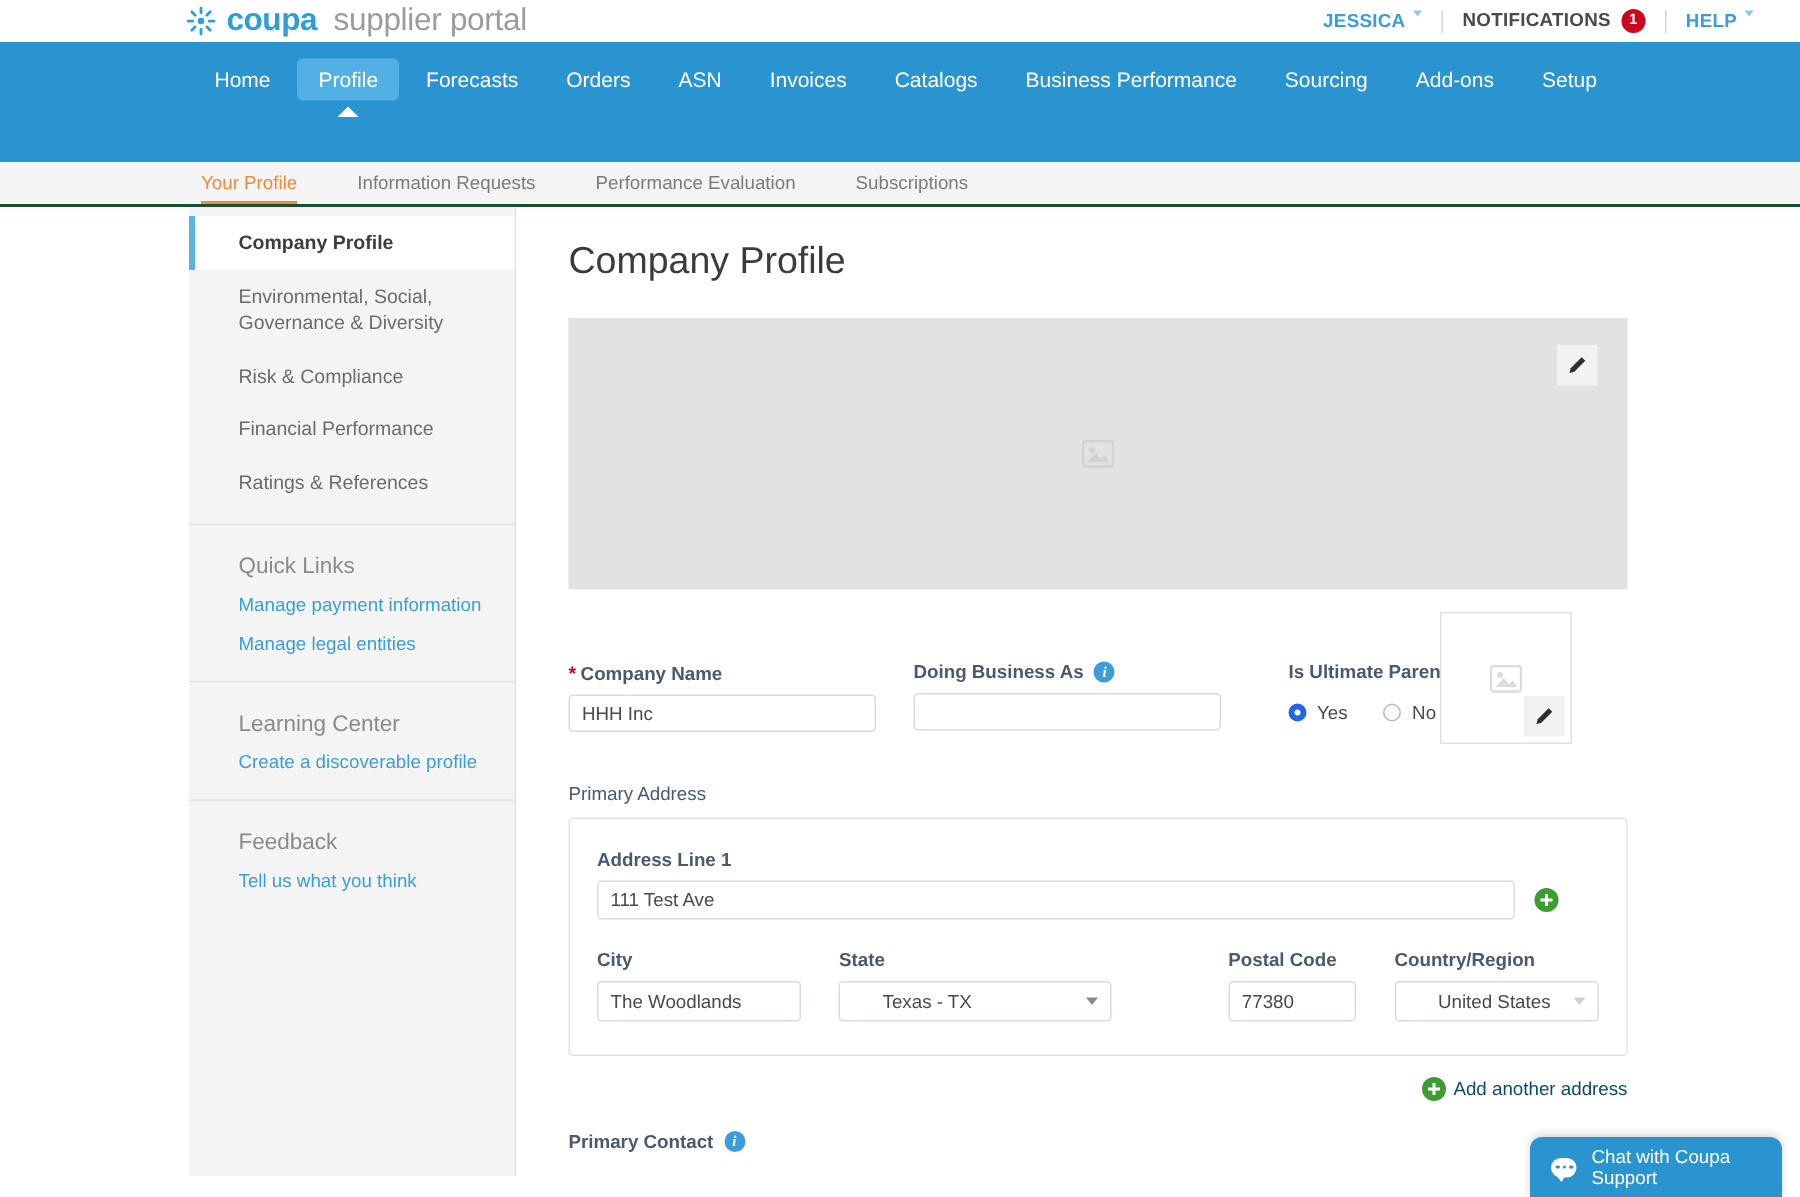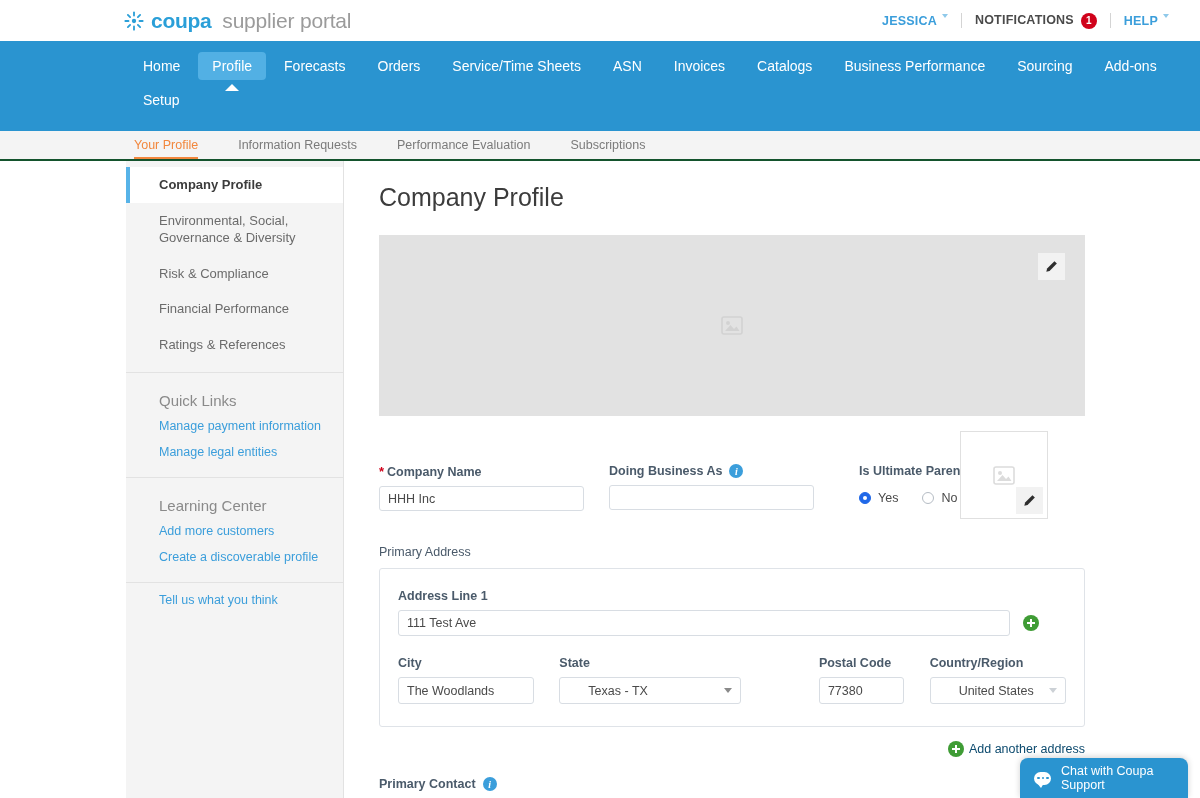--- a/index.html
+++ b/index.html
@@ -9,21 +9,21 @@
     background: #ffffff;
     font-family: "Liberation Sans", sans-serif;
     font-size: 13px;
     color: #333333;
     overflow: hidden;
     position: relative;
   }
 
   
   .topbar {
-    height: 41px;
+    height: 28px;
     background: #ffffff;
     display: flex;
     align-items: center;
     position: relative;
   }
   .brand {
     margin-left: 124px;
     display: flex;
     align-items: center;
     gap: 7px;
@@ -301,21 +301,20 @@
   </div>
 </div>
 
 <div class="mainnav">
   <div class="mainnav-inner">
     <div class="nav-row">
       <div class="nav-item"><span>Home</span></div>
       <div class="nav-item active"><span>Profile</span><span class="nav-arrow"></span></div>
       <div class="nav-item"><span>Forecasts</span></div>
       <div class="nav-item"><span>Orders</span></div>
-      <div class="nav-item"><span>Service/Time Sheets</span></div>
       <div class="nav-item"><span>ASN</span></div>
       <div class="nav-item"><span>Invoices</span></div>
       <div class="nav-item"><span>Catalogs</span></div>
       <div class="nav-item"><span>Business Performance</span></div>
       <div class="nav-item"><span>Sourcing</span></div>
       <div class="nav-item"><span>Add-ons</span></div>
       <div class="nav-item"><span>Setup</span></div>
     </div>
   </div>
 </div>
@@ -341,25 +340,25 @@
     </div>
 
     <div class="sn-group">
       <div class="sn-title">Quick Links</div>
       <div class="sn-link">Manage payment information</div>
       <div class="sn-link">Manage legal entities</div>
     </div>
 
     <div class="sn-group">
       <div class="sn-title">Learning Center</div>
-      <div class="sn-link">Add more customers</div>
       <div class="sn-link">Create a discoverable profile</div>
     </div>
 
     <div class="sn-group" style="border-bottom:none;">
+      <div class="sn-title">Feedback</div>
       <div class="sn-link">Tell us what you think</div>
     </div>
   </div>
 
   <div class="content">
     <h1 class="page-title">Company Profile</h1>
 
     <div class="banner-wrap">
       <div class="banner">
         <svg width="22" height="19" viewBox="0 0 22 19">

